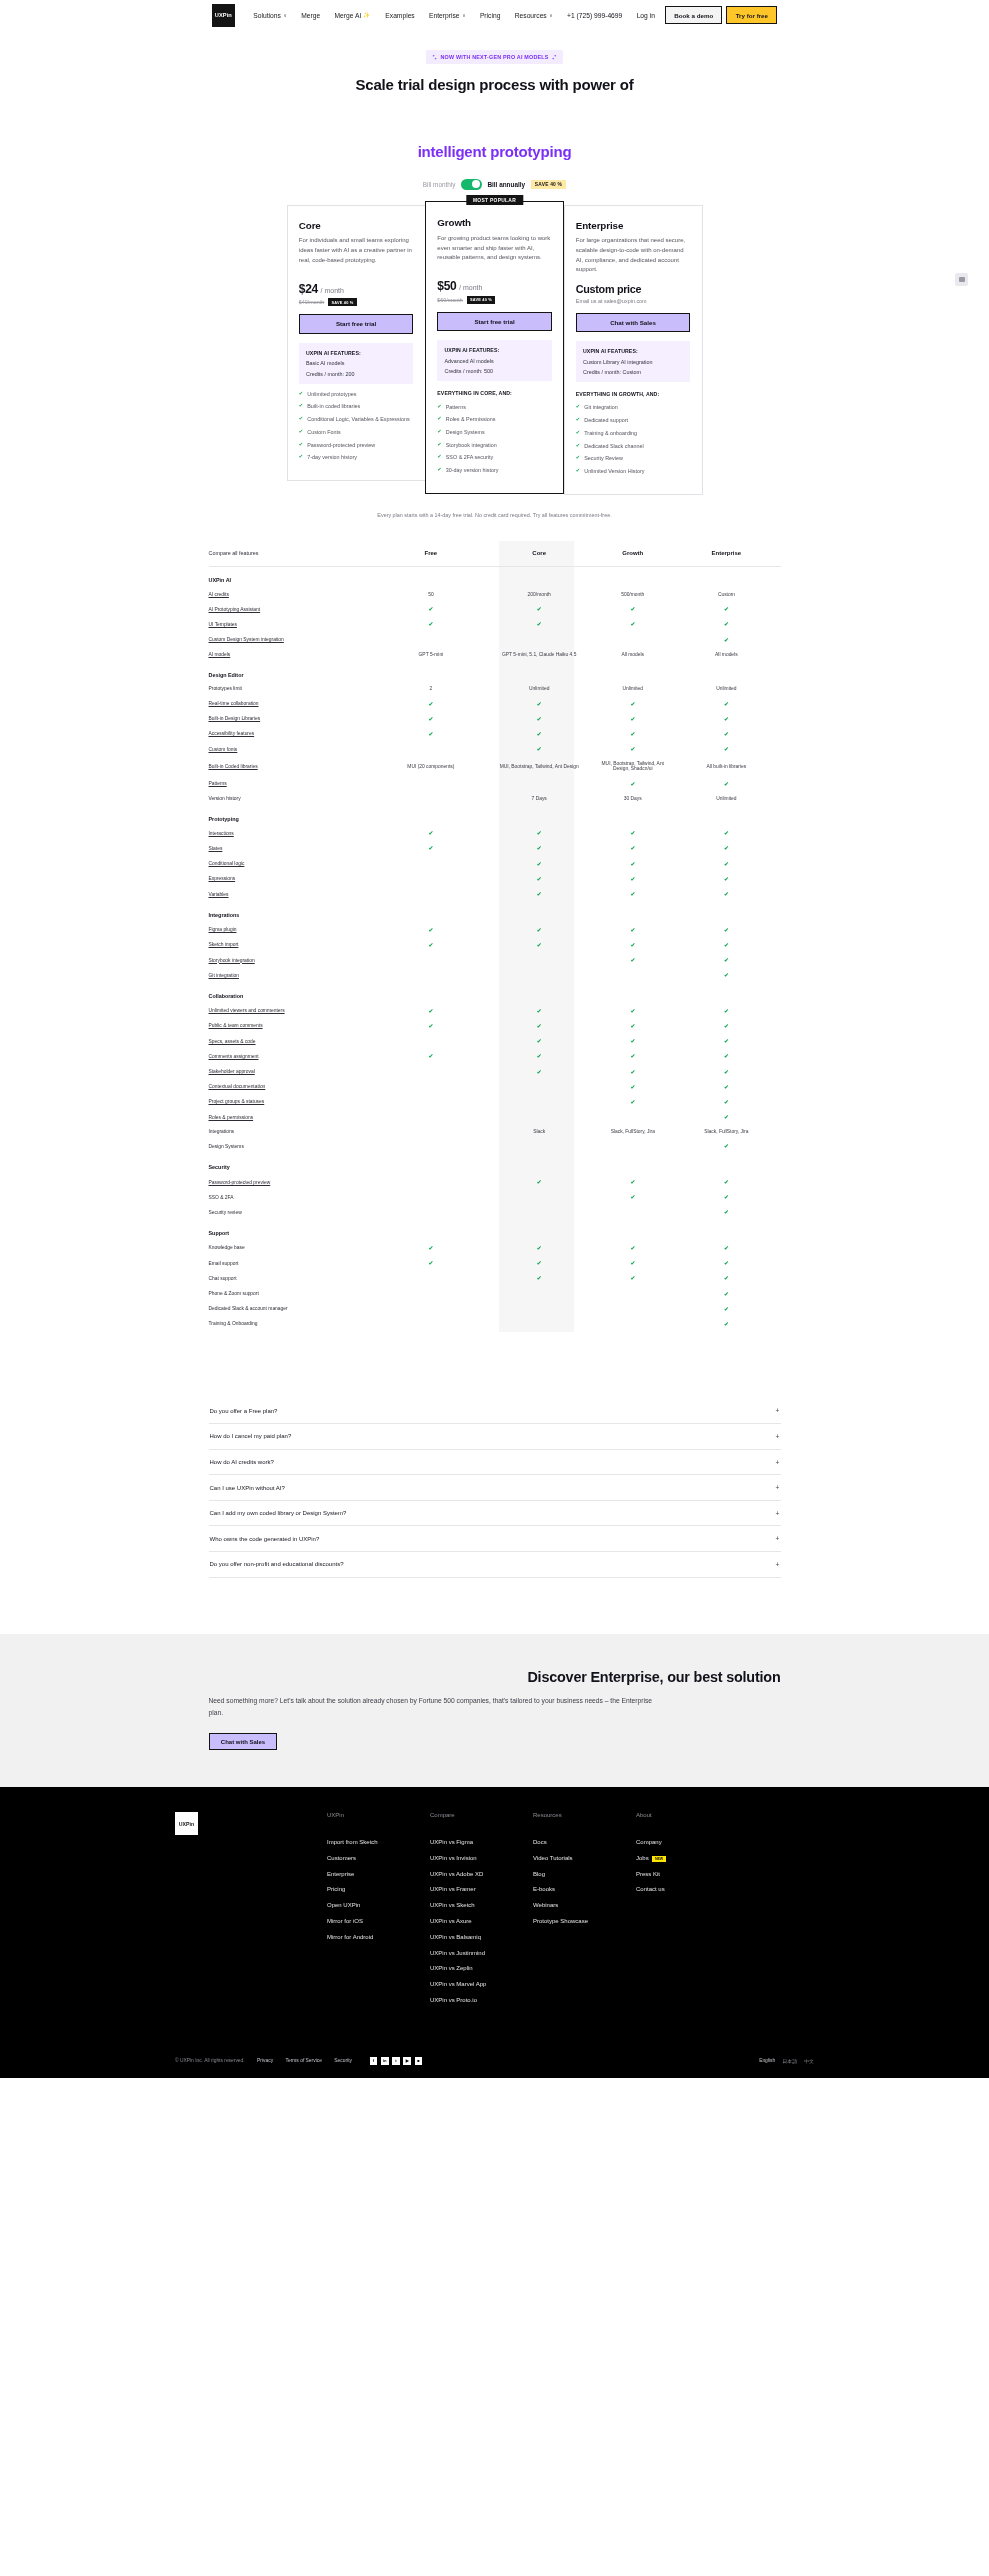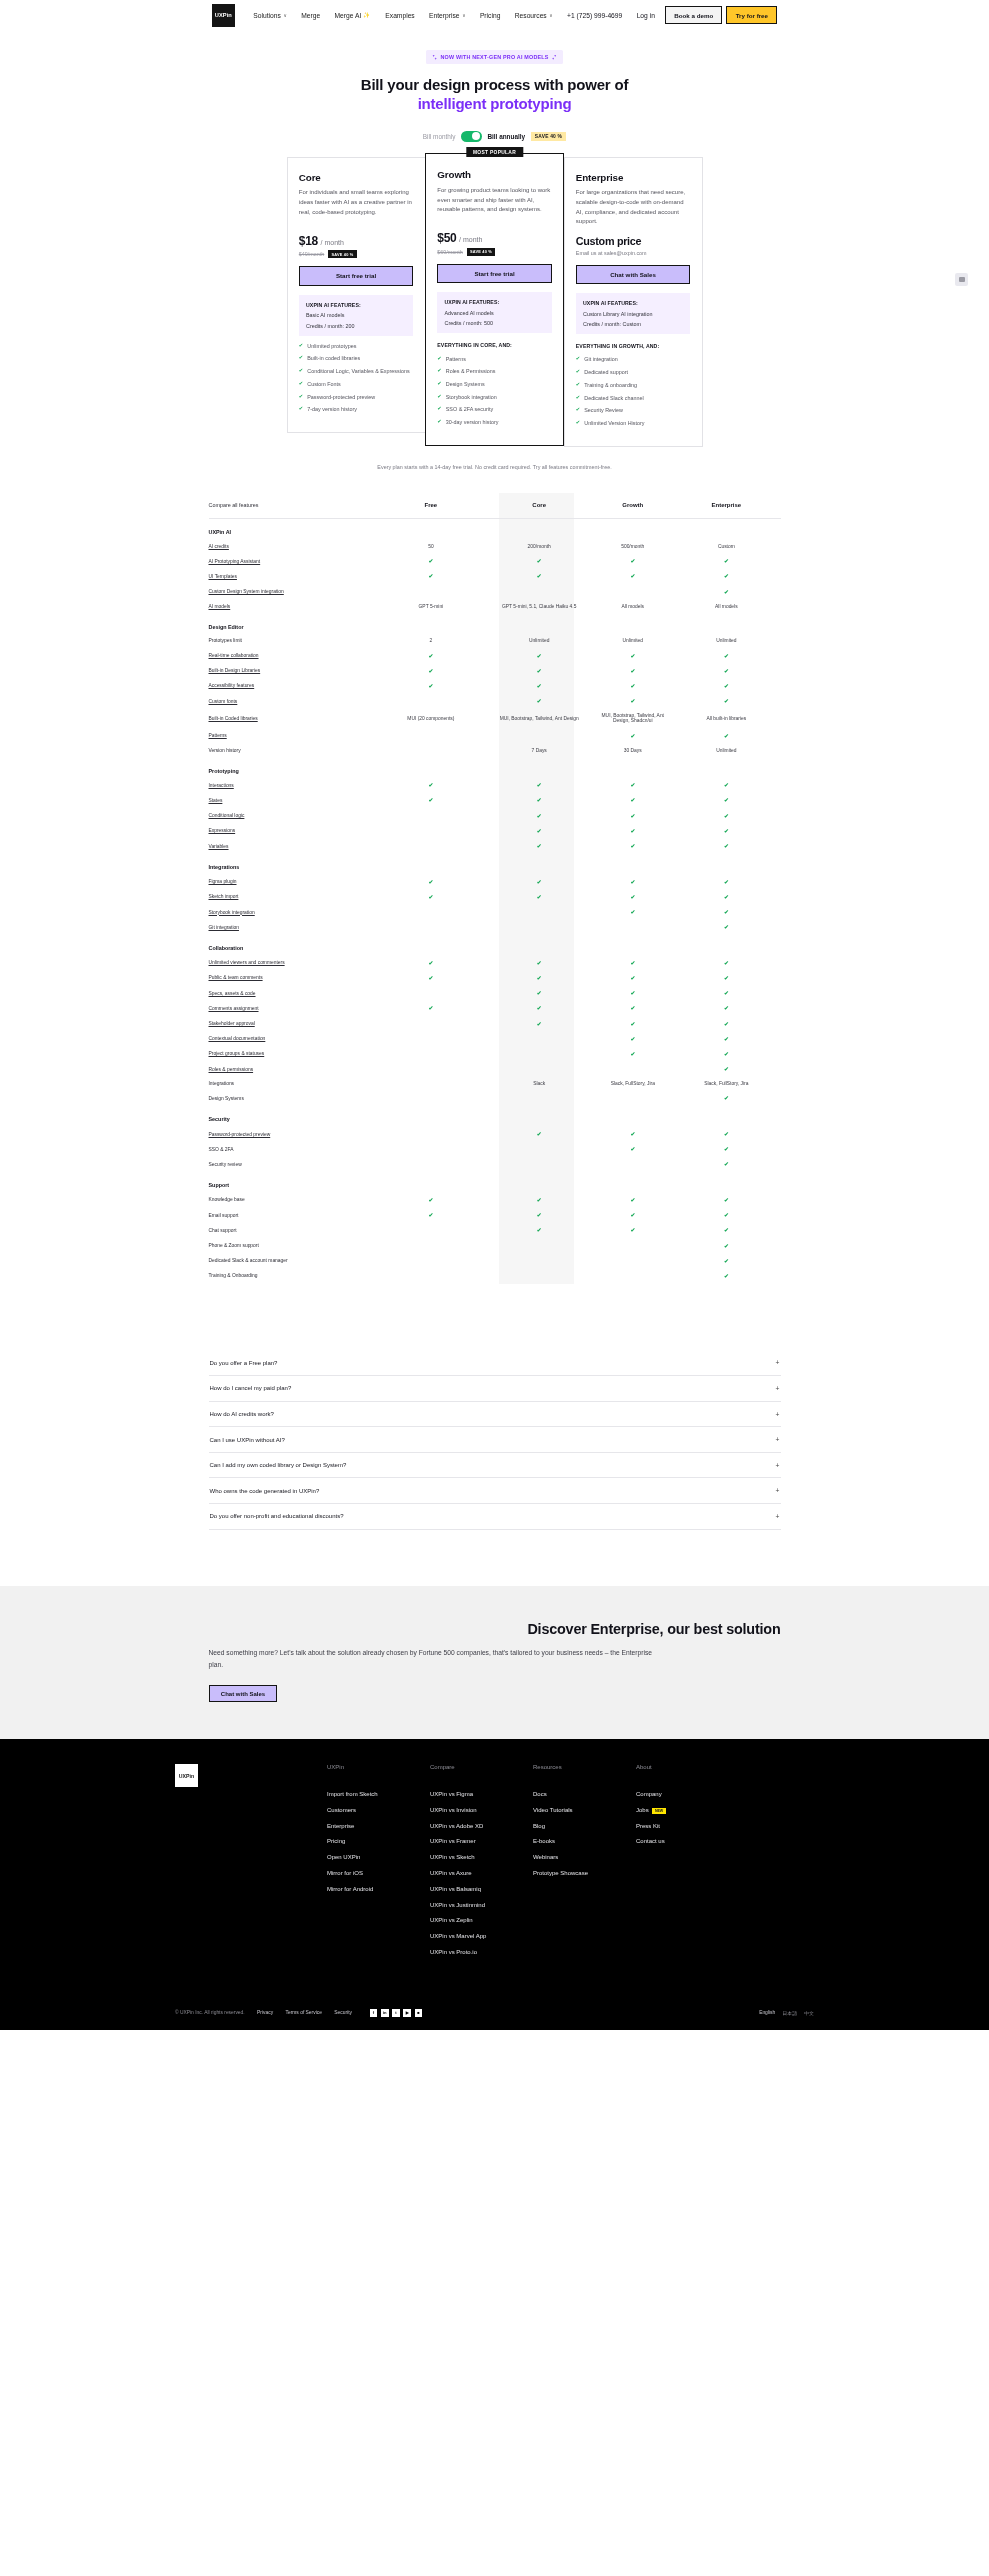--- a/index.html
+++ b/index.html
@@ -26,21 +26,21 @@
     padding:4.6px 8.2px; margin-left:3.1px; white-space:nowrap; }
   .btn-try { border:0.8px solid #141414; background:#ffc629; font-size:6.2px; font-weight:700;
     padding:4.6px 8.2px; margin-left:4.1px; white-space:nowrap; }
   .sparkle { color:#3ec46d; font-size:5.7px; }
 
   
   .hero { text-align:center; padding-top:19.6px; }
   .pill { display:inline-flex; align-items:center; gap:3.6px; background:#f3ecff; color:#7b2ff7;
     font-size:5.4px; font-weight:700; letter-spacing:0.2px; padding:3.1px 7.2px; border-radius:1.5px; }
   .hero h1 { font-size:15px; line-height:1.28; font-weight:700; margin-top:11.3px; letter-spacing:-0.2px; }
-  .hero h1 .accent { color:#7b2ff7; display:block; }
+  .hero h1 .accent { color:#7b2ff7; display:block;margin-top:48px; }
   .hero p { font-size:7.5px; color:#44444c; line-height:1.75; margin-top:8.2px; }
 
   
   .billing { display:flex; align-items:center; justify-content:center; gap:5.7px; margin-top:17.5px; }
   .bill-label { font-size:6.4px; color:#9a9aa3; }
   .bill-label.active { color:#12121a; font-weight:600; }
   .switch { width:20.6px; height:10.8px; border-radius:5.7px; background:#15b86a; position:relative; }
   .knob { position:absolute; width:8.2px; height:8.2px; border-radius:50%; background:#fff; top:1.3px; right:1.3px; }
   .save-chip { background:#ffe9a3; font-size:4.9px; font-weight:700; padding:2.1px 4.1px; letter-spacing:0.2px; }
 
@@ -165,40 +165,40 @@
   </div>
 </div>
 
 <div class="hero">
   <div class="pill">
     <span>⁺₊</span>
     <span>NOW WITH NEXT-GEN PRO AI MODELS</span>
     <span>₊⁺</span>
   </div>
   <h1>
-    <span>Bill your design process with power of</span>
+    <span>Scale trial design process with power of</span>
     <span class="accent">intelligent prototyping</span>
   </h1>
 </div>
 
 <div class="billing">
   <span class="bill-label">Bill monthly</span>
   <div class="switch">
       <div class="knob"></div>
     </div>
   <span class="bill-label active">Bill annually</span>
   <span class="save-chip">SAVE 40 %</span>
 </div>
 
 <div class="cards" id="cards">
     <div class="card">
       <h3>Core</h3>
       <div class="desc">For individuals and small teams exploring ideas faster with AI as a creative partner in real, code-based prototyping.</div>
       <div class="price-row">
-        <span class="price">$18</span>
+        <span class="price">$24</span>
         <span class="permo">/ month</span>
       </div>
       <div class="price-sub">
         <span class="strike">$49/month</span>
         <span class="save-dark">SAVE 40 %</span>
       </div>
       <a class="cta">Start free trial</a>
       <div class="ai-box">
         <div class="ai-title">UXPIN AI FEATURES:</div>
         <div class="ai-line">Basic AI models</div>

